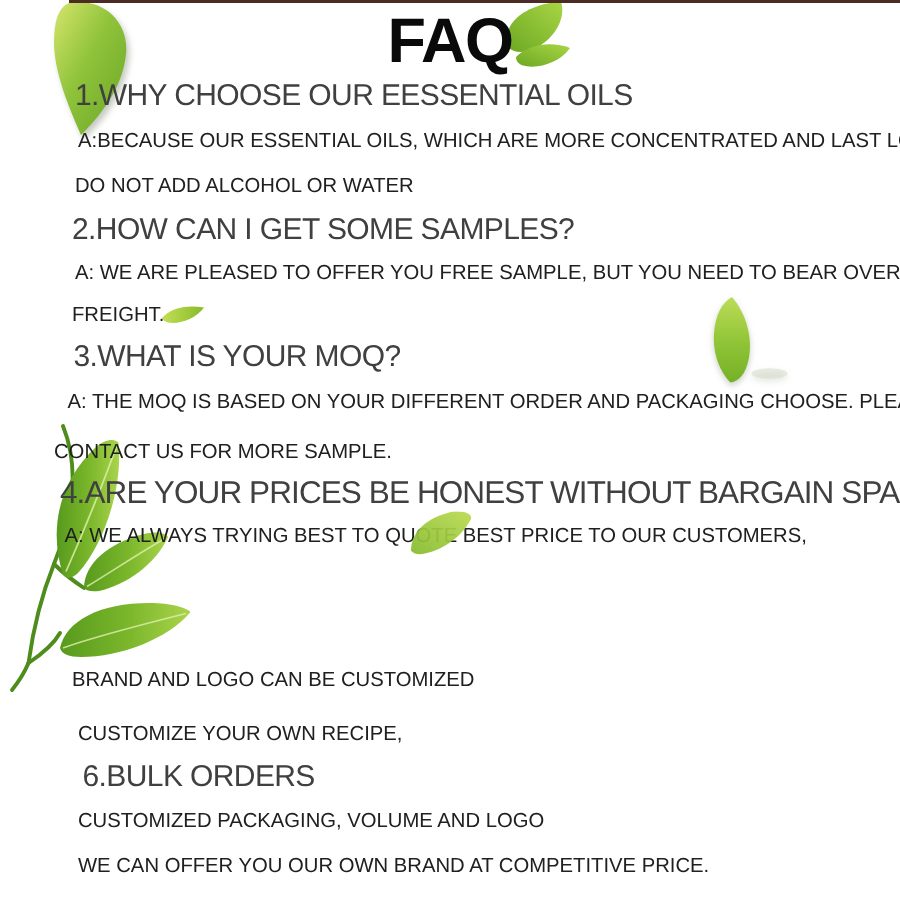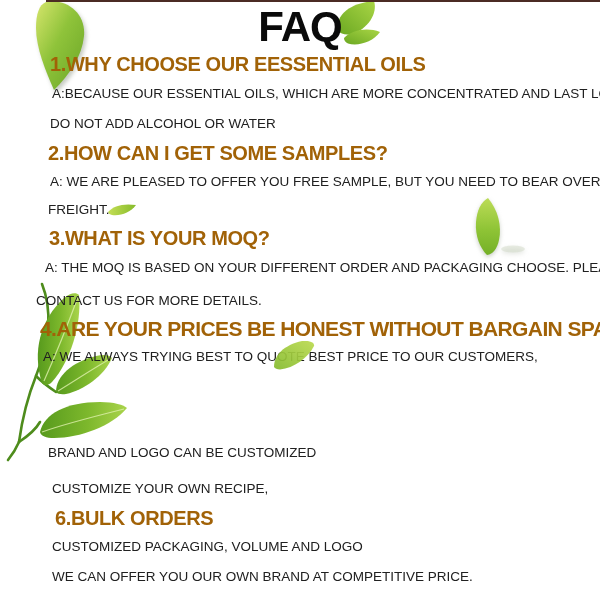--- a/index.html
+++ b/index.html
@@ -10,22 +10,22 @@
   .top-line{
     position:absolute;top:0;left:46px;width:554px;height:2px;
     background:#4b2b24;z-index:4;
   }
   .faq-title{
     position:absolute;top:5px;left:0;width:600px;text-align:center;
     font-size:42px;font-weight:700;letter-spacing:-1px;color:#0a0a0a;
     line-height:1.05;z-index:5;white-space:pre;
   }
   .q{
-    position:absolute;font-weight:700;font-size:20px;letter-spacing:-0.4px;
-    color:#a16207;line-height:1;z-index:5;white-space:pre;
+    position:absolute;font-weight:400;font-size:20px;letter-spacing:-0.4px;
+    color:#404040;line-height:1;z-index:5;white-space:pre;
   }
   .a{
     position:absolute;font-size:13.5px;color:#202020;line-height:1;
     z-index:5;white-space:pre;letter-spacing:0;
   }
   .q4{font-size:21px;letter-spacing:-0.6px;}
   .deco{position:absolute;z-index:1;}
   .deco.front{z-index:8;}
   svg{display:block;}
 </style>
@@ -132,21 +132,21 @@
   <div class="q" style="left:50px;top:54px;">1.WHY CHOOSE OUR EESSENTIAL OILS</div>
   <div class="a" style="left:52px;top:87px;">A:BECAUSE OUR ESSENTIAL OILS, WHICH ARE MORE CONCENTRATED AND LAST LONGER</div>
   <div class="a" style="left:50px;top:117px;text-align:center;">DO NOT ADD ALCOHOL OR WATER</div>
 
   <div class="q" style="left:48px;top:143px;">2.HOW CAN I GET SOME SAMPLES?</div>
   <div class="a" style="left:50px;top:175px;">A: WE ARE PLEASED TO OFFER YOU FREE SAMPLE, BUT YOU NEED TO BEAR OVERSEA</div>
   <div class="a" style="left:48px;top:203px;">FREIGHT.</div>
 
   <div class="q" style="left:28px;top:228px;margin-left:21px;">3.WHAT IS YOUR MOQ?</div>
   <div class="a" style="left:45px;top:261px;">A: THE MOQ IS BASED ON YOUR DIFFERENT ORDER AND PACKAGING CHOOSE. PLEASE</div>
-  <div class="a" style="left:36px;top:294px;">CONTACT US FOR MORE DETAILS.</div>
+  <div class="a" style="left:36px;top:294px;">CONTACT US FOR MORE SAMPLE.</div>
 
   <div class="q q4" style="left:40px;top:318px;">4.ARE YOUR PRICES BE HONEST WITHOUT BARGAIN SPACE?</div>
   <div class="a" style="left:43px;top:350px;">A: WE ALWAYS TRYING BEST TO QUOTE BEST PRICE TO OUR CUSTOMERS,</div>
 
   <div class="a" style="left:48px;top:446px;">BRAND AND LOGO CAN BE CUSTOMIZED</div>
   <div class="a" style="left:52px;top:482px;">CUSTOMIZE YOUR OWN RECIPE,</div>
 
   <div class="q" style="left:55px;top:508px;">6.BULK ORDERS</div>
   <div class="a" style="left:52px;top:540px;">CUSTOMIZED PACKAGING, VOLUME AND LOGO</div>
   <div class="a" style="left:52px;top:570px;">WE CAN OFFER YOU OUR OWN BRAND AT COMPETITIVE PRICE.</div>

